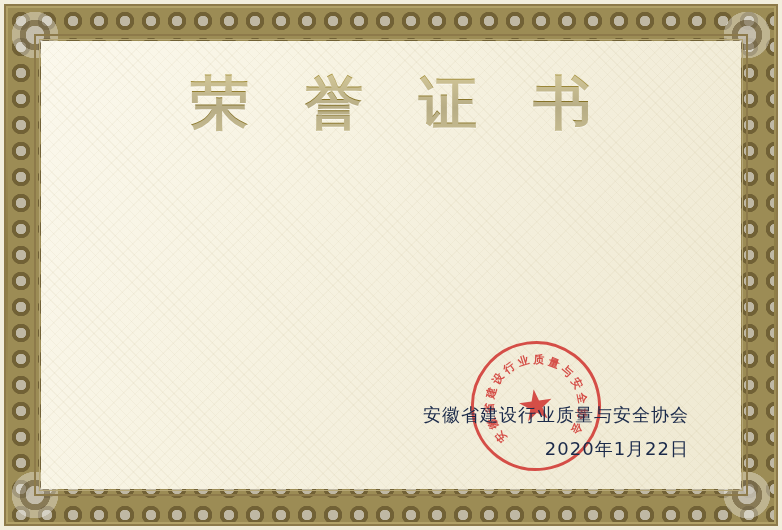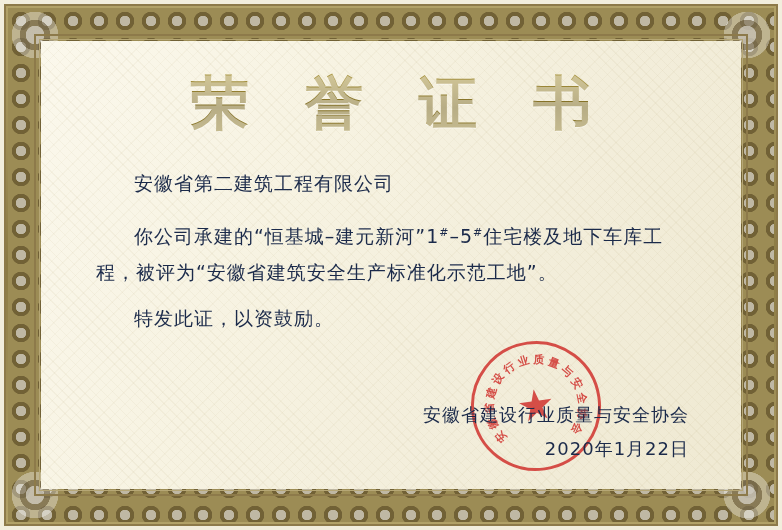--- a/index.html
+++ b/index.html
@@ -198,28 +198,20 @@
   <div class="corner bl"></div>
   <div class="corner br"></div>
 
   <div class="frame-inner-line"></div>
   <div class="frame-inner-line2"></div>
 
   <div class="paper">
 
     <div class="title">荣 誉 证 书</div>
 
-    <div class="body-text">
-
-      <p class="recipient">安徽省第二建筑工程有限公司</p>
-
-      <p class="para"><span>你公司承建的“恒基城–建元新河”1</span><span class="sup">#</span><span>–5</span><span class="sup">#</span><span>住宅楼及地下车库工程，被评为“安徽省建筑安全生产标准化示范工地”。</span></p>
-
-      <p class="para para2">特发此证，以资鼓励。</p>
-    </div>
 
     <div class="seal">
       <div class="seal-star"></div>
       <div class="seal-text" id="seal-ring">
           <span style="transform: rotate(-215deg) translate(48px) rotate(90deg) translate(-4px, -6px);">安</span>
           <span style="transform: rotate(-195.769deg) translate(48px) rotate(90deg) translate(-4px, -6px);">徽</span>
           <span style="transform: rotate(-176.538deg) translate(48px) rotate(90deg) translate(-4px, -6px);">省</span>
           <span style="transform: rotate(-157.308deg) translate(48px) rotate(90deg) translate(-4px, -6px);">建</span>
           <span style="transform: rotate(-138.077deg) translate(48px) rotate(90deg) translate(-4px, -6px);">设</span>
           <span style="transform: rotate(-118.846deg) translate(48px) rotate(90deg) translate(-4px, -6px);">行</span>

